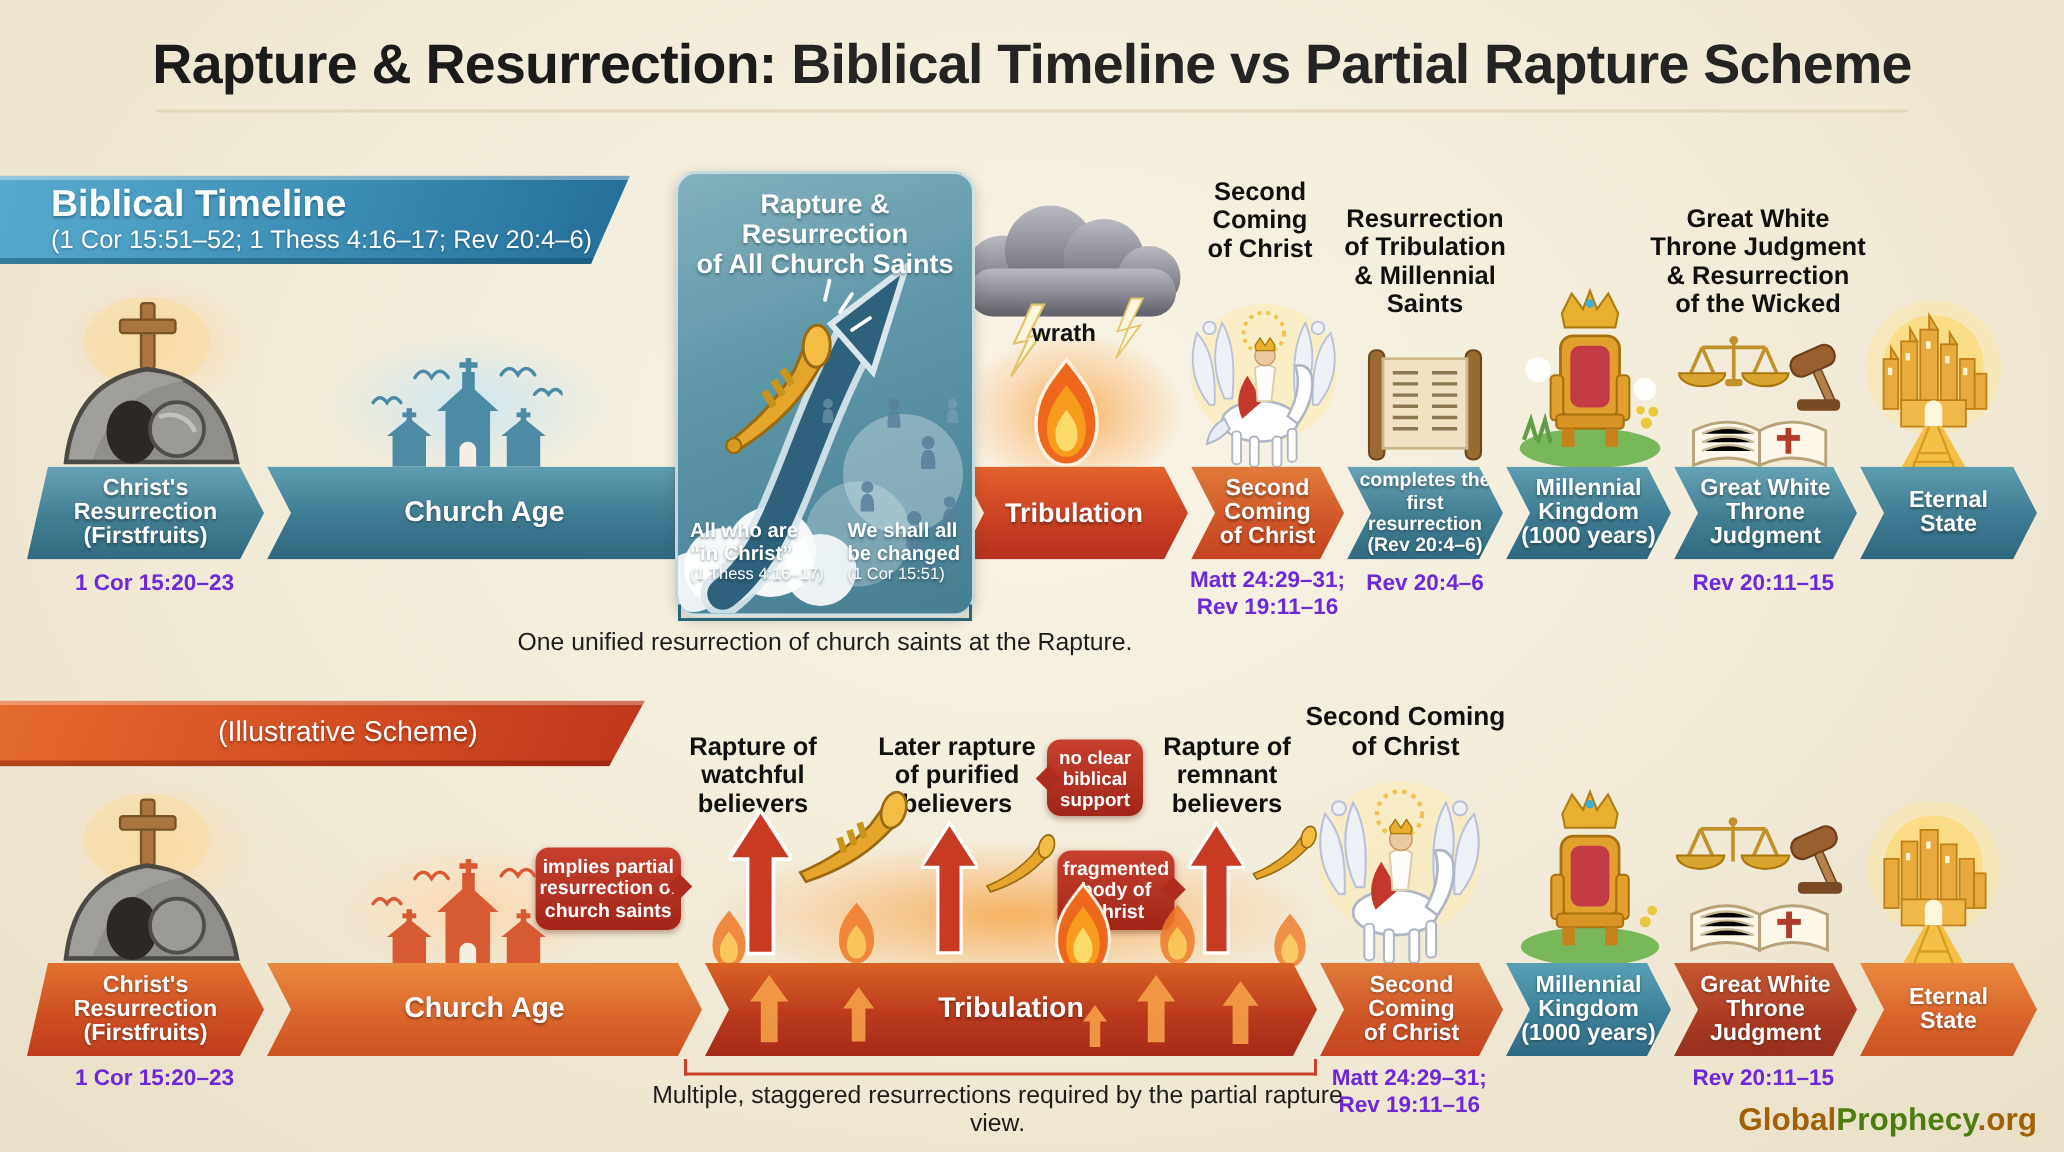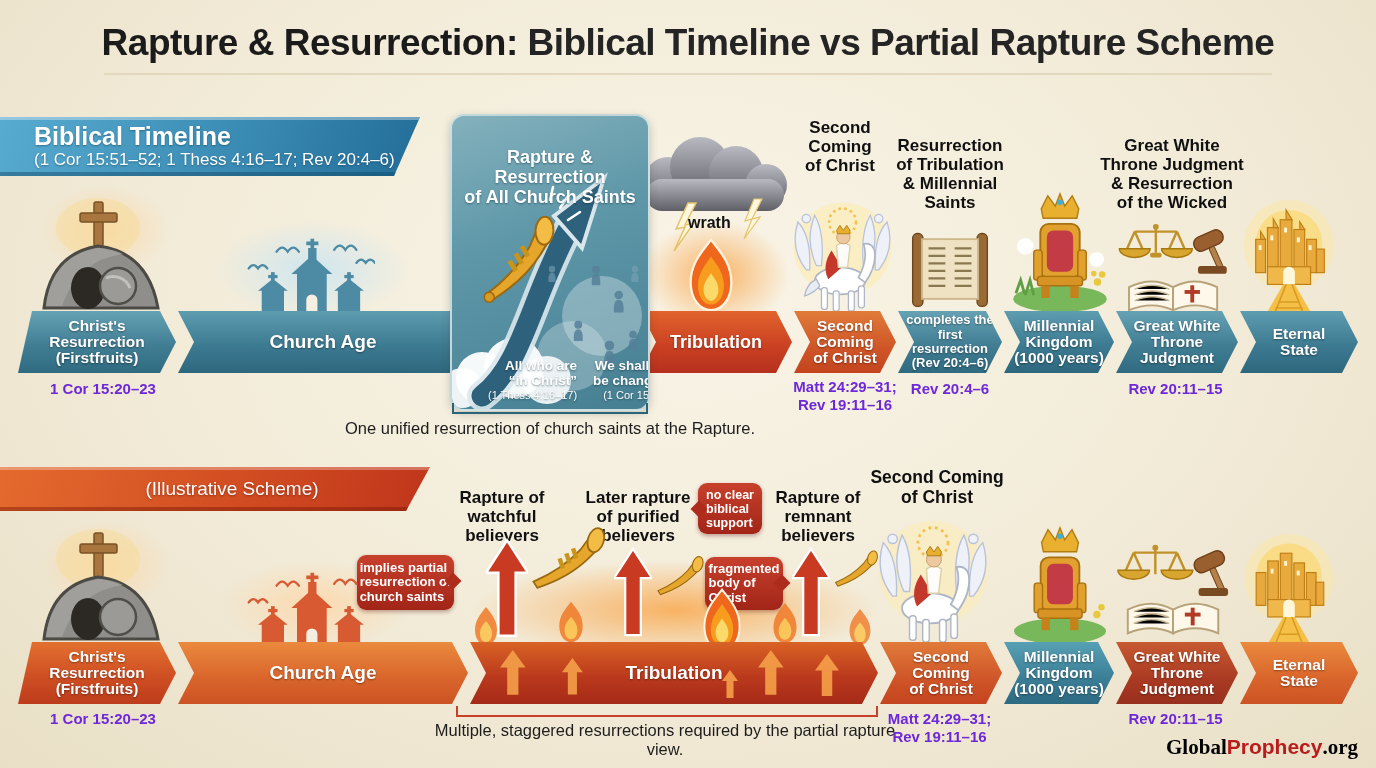--- a/index.html
+++ b/index.html
@@ -50,35 +50,35 @@
   
   .ref{font-size:15px;font-weight:700;color:#6d28d9;text-align:center;line-height:1.18;}
   .caption{font-size:16.5px;font-weight:500;color:#1d1d1d;text-align:center;}
   .collabel{font-size:17px;font-weight:800;color:#101010;text-align:center;line-height:1.12;}
   .bracket{border:2px solid #2a6479;border-top:none;height:9px;}
   .bracket.red{border-color:#c8402a;}
   
   .rbox{top:114px;left:450px;width:196px;height:293px;border-radius:14px;overflow:hidden;
     background:linear-gradient(160deg,#84b1bd 0%,#5e97a8 40%,#467f92 100%);
     border:2px solid rgba(235,243,240,.75);box-shadow:0 3px 8px rgba(60,60,40,.25);}
-  .rbox-title{top:10px;left:0;width:100%;text-align:center;color:#fff;font-weight:800;font-size:18px;line-height:1.12;text-shadow:0 1px 2px rgba(0,40,50,.45);margin-top:21px;}
-  .rbox-foot{bottom:8px;left:0;width:100%;display:flex;justify-content:space-around;color:#fff;text-align:right;padding-left:28px;}
+  .rbox-title{top:10px;left:0;width:100%;text-align:center;color:#fff;font-weight:800;font-size:18px;line-height:1.12;text-shadow:0 1px 2px rgba(0,40,50,.45);}
+  .rbox-foot{bottom:20px;left:0;width:100%;display:flex;justify-content:space-around;color:#fff;text-align:left;}
   .rbox-foot .lab{font-size:13.5px;font-weight:800;line-height:1.1;text-shadow:0 1px 2px rgba(0,40,50,.5);}
   .rbox-foot .rf{font-size:11px;font-weight:500;text-shadow:0 1px 2px rgba(0,40,50,.5);}
   
   .badge{background:linear-gradient(180deg,#c7402c,#a22518);border-radius:9px;color:#fff;font-weight:800;
-    display:flex;align-items:center;justify-content:center;line-height:1.12;
-    box-shadow:0 2px 4px rgba(80,10,0,.35);}
+    display:flex;align-items:center;justify-content:center;text-align:center;line-height:1.12;
+    box-shadow:0 2px 4px rgba(80,10,0,.35);margin-top:10px;}
   .badge::after{content:"";position:absolute;width:12px;height:12px;background:#ae2c1c;transform:rotate(45deg);}
   .badge.tail-left::after{left:-5px;top:20px;}
   .badge.tail-right::after{right:-5px;top:20px;}
   
   .logo{top:735px;right:18px;font-size:21px;font-weight:800;}
-  .logo .g1{color:#000000;font-family:Liberation Serif, serif;}
-  .logo .g2{color:#b91c1c;}
+  .logo .g1{color:#a16207;}
+  .logo .g2{color:#4d7c0f;}
   
   .glow-sky{background:radial-gradient(ellipse,#cfe6ef 0%,rgba(207,230,239,0) 70%);}
   .glow-warm{background:radial-gradient(ellipse,#fbd9ae 0%,rgba(251,217,174,0) 70%);}
   .glow-fire{background:radial-gradient(ellipse,#f8b263 0%,rgba(248,178,99,0) 70%);}
   .wrath-label{font-size:16px;font-weight:600;color:#111;}
 </style>
 </head>
 <body>
 
 <div class="abs main-title">

